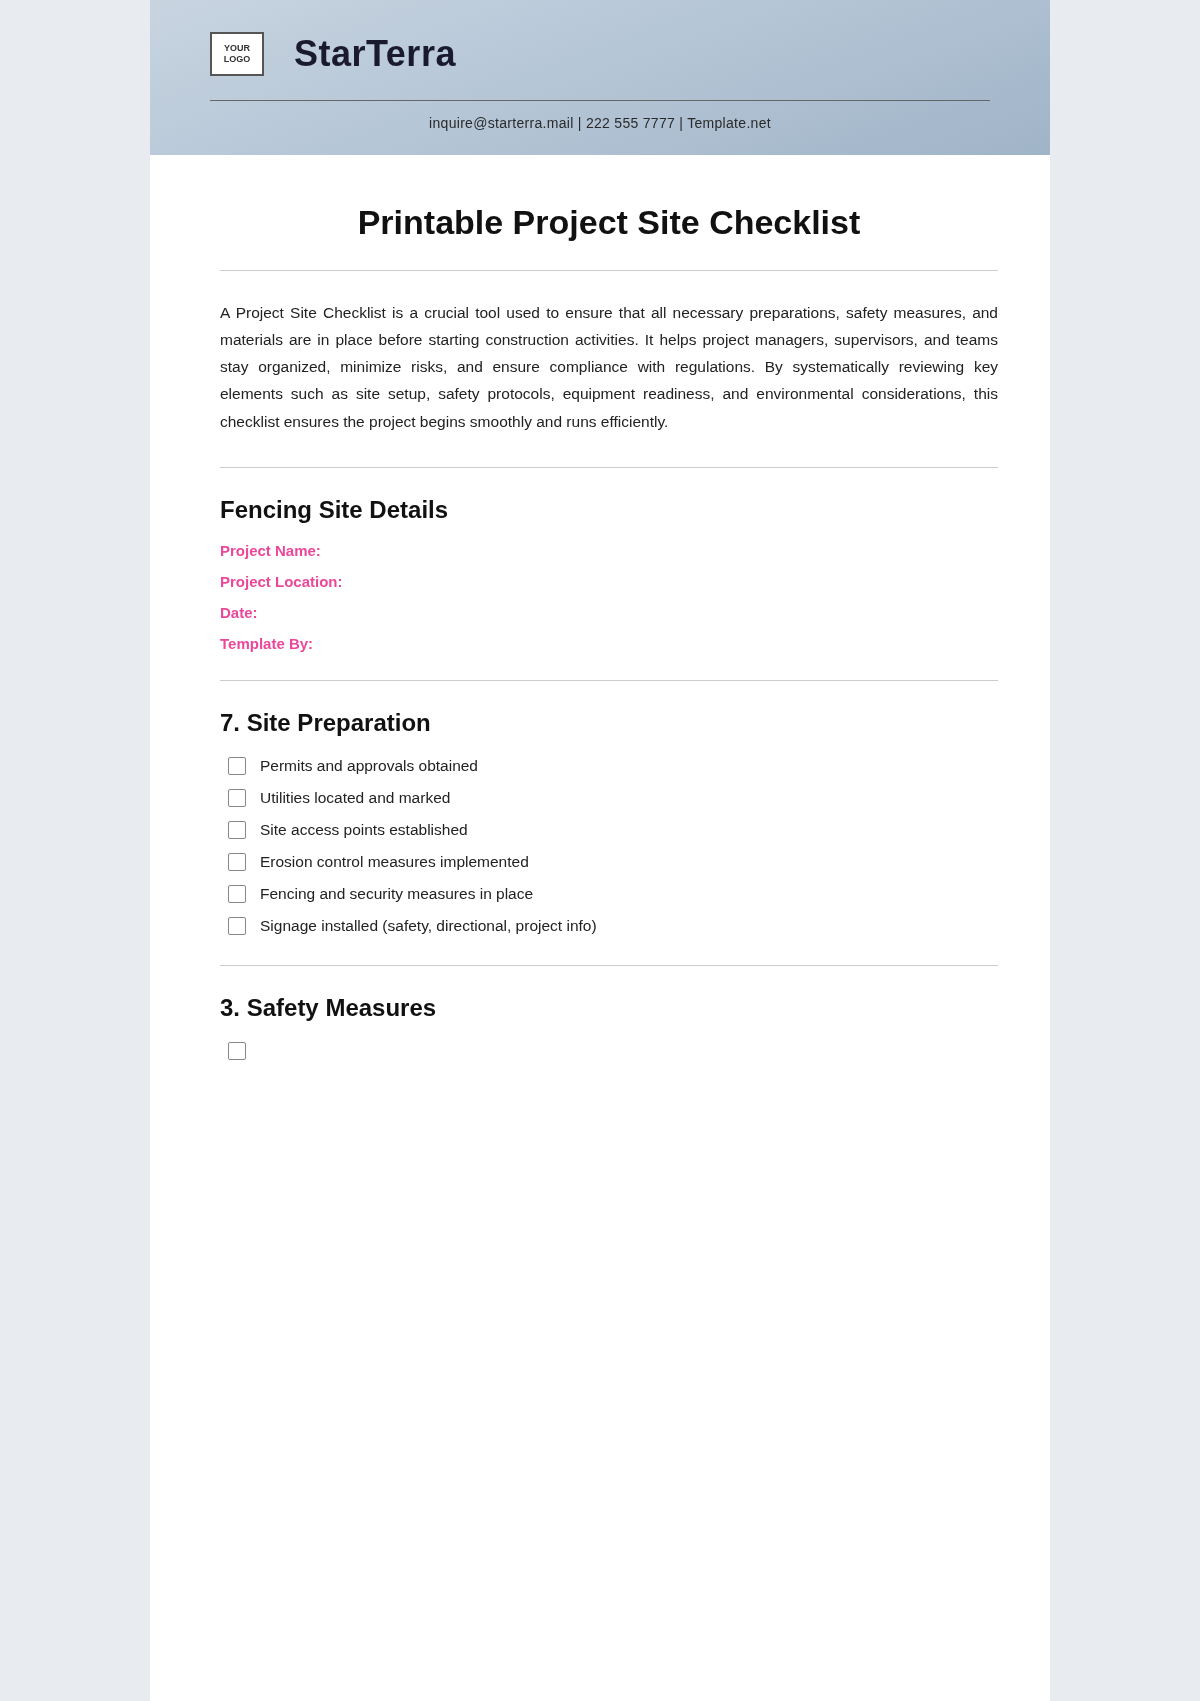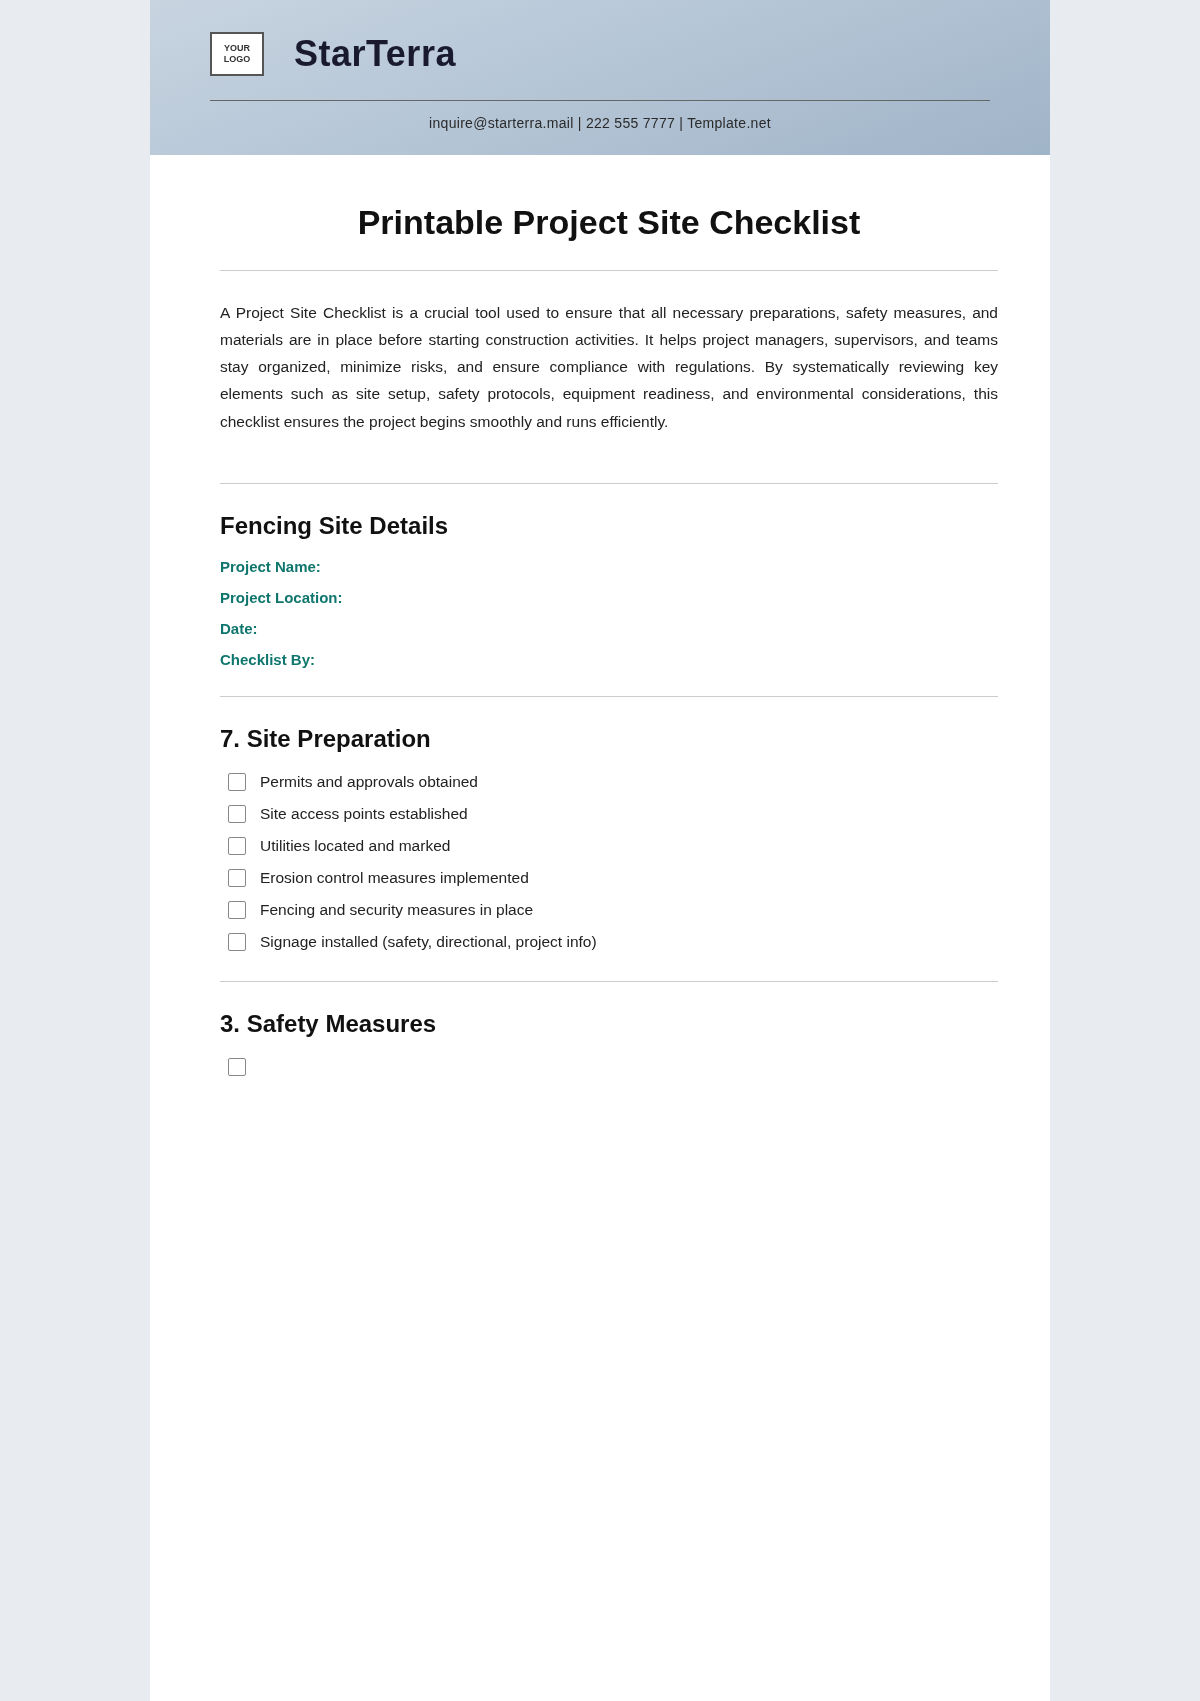--- a/index.html
+++ b/index.html
@@ -74,39 +74,39 @@
       font-family: Arial, sans-serif;
       margin-bottom: 28px;
       padding-bottom: 28px;
       border-bottom: 1px solid #ccc;
     }
     .intro-text {
       font-size: 15.5px;
       line-height: 1.75;
       color: #222;
       text-align: justify;
-      margin-bottom: 48px;
+      margin-bottom: 32px;
       font-family: Arial, sans-serif;
     }
     .section-divider {
       border: none;
       border-top: 1px solid #ccc;
       margin: 28px 0;
     }
     .section-title {
       font-size: 24px;
       font-weight: bold;
       color: #111;
       font-family: Arial, sans-serif;
       margin-bottom: 18px;
     }
     .detail-field {
       font-size: 15px;
       font-weight: bold;
-      color: #0f766e;
+      color: #ec4899;
       font-family: Arial, sans-serif;
       margin-bottom: 14px;
     }
     
     .checklist {
       list-style: none;
       margin: 8px;
       padding: 0;
     }
     .checklist li {
@@ -150,39 +150,39 @@
 
     <p class="intro-text">A Project Site Checklist is a crucial tool used to ensure that all necessary preparations, safety measures, and materials are in place before starting construction activities. It helps project managers, supervisors, and teams stay organized, minimize risks, and ensure compliance with regulations. By systematically reviewing key elements such as site setup, safety protocols, equipment readiness, and environmental considerations, this checklist ensures the project begins smoothly and runs efficiently.</p>
 
     <hr class="section-divider">
 
     <div>
       <div class="section-title">Fencing Site Details</div>
       <div class="detail-field">Project Name:</div>
       <div class="detail-field">Project Location:</div>
       <div class="detail-field">Date:</div>
-      <div class="detail-field">Checklist By:</div>
+      <div class="detail-field">Template By:</div>
     </div>
 
     <hr class="section-divider">
 
     <div>
       <div class="section-title">7. Site Preparation</div>
       <ul class="checklist">
         <li>
           <span class="checkbox"></span>
           <span>Permits and approvals obtained</span>
         </li>
         <li>
           <span class="checkbox"></span>
+          <span>Utilities located and marked</span>
+        </li>
+        <li>
+          <span class="checkbox"></span>
           <span>Site access points established</span>
-        </li>
-        <li>
-          <span class="checkbox"></span>
-          <span>Utilities located and marked</span>
         </li>
         <li>
           <span class="checkbox"></span>
           <span>Erosion control measures implemented</span>
         </li>
         <li>
           <span class="checkbox"></span>
           <span>Fencing and security measures in place</span>
         </li>
         <li>

